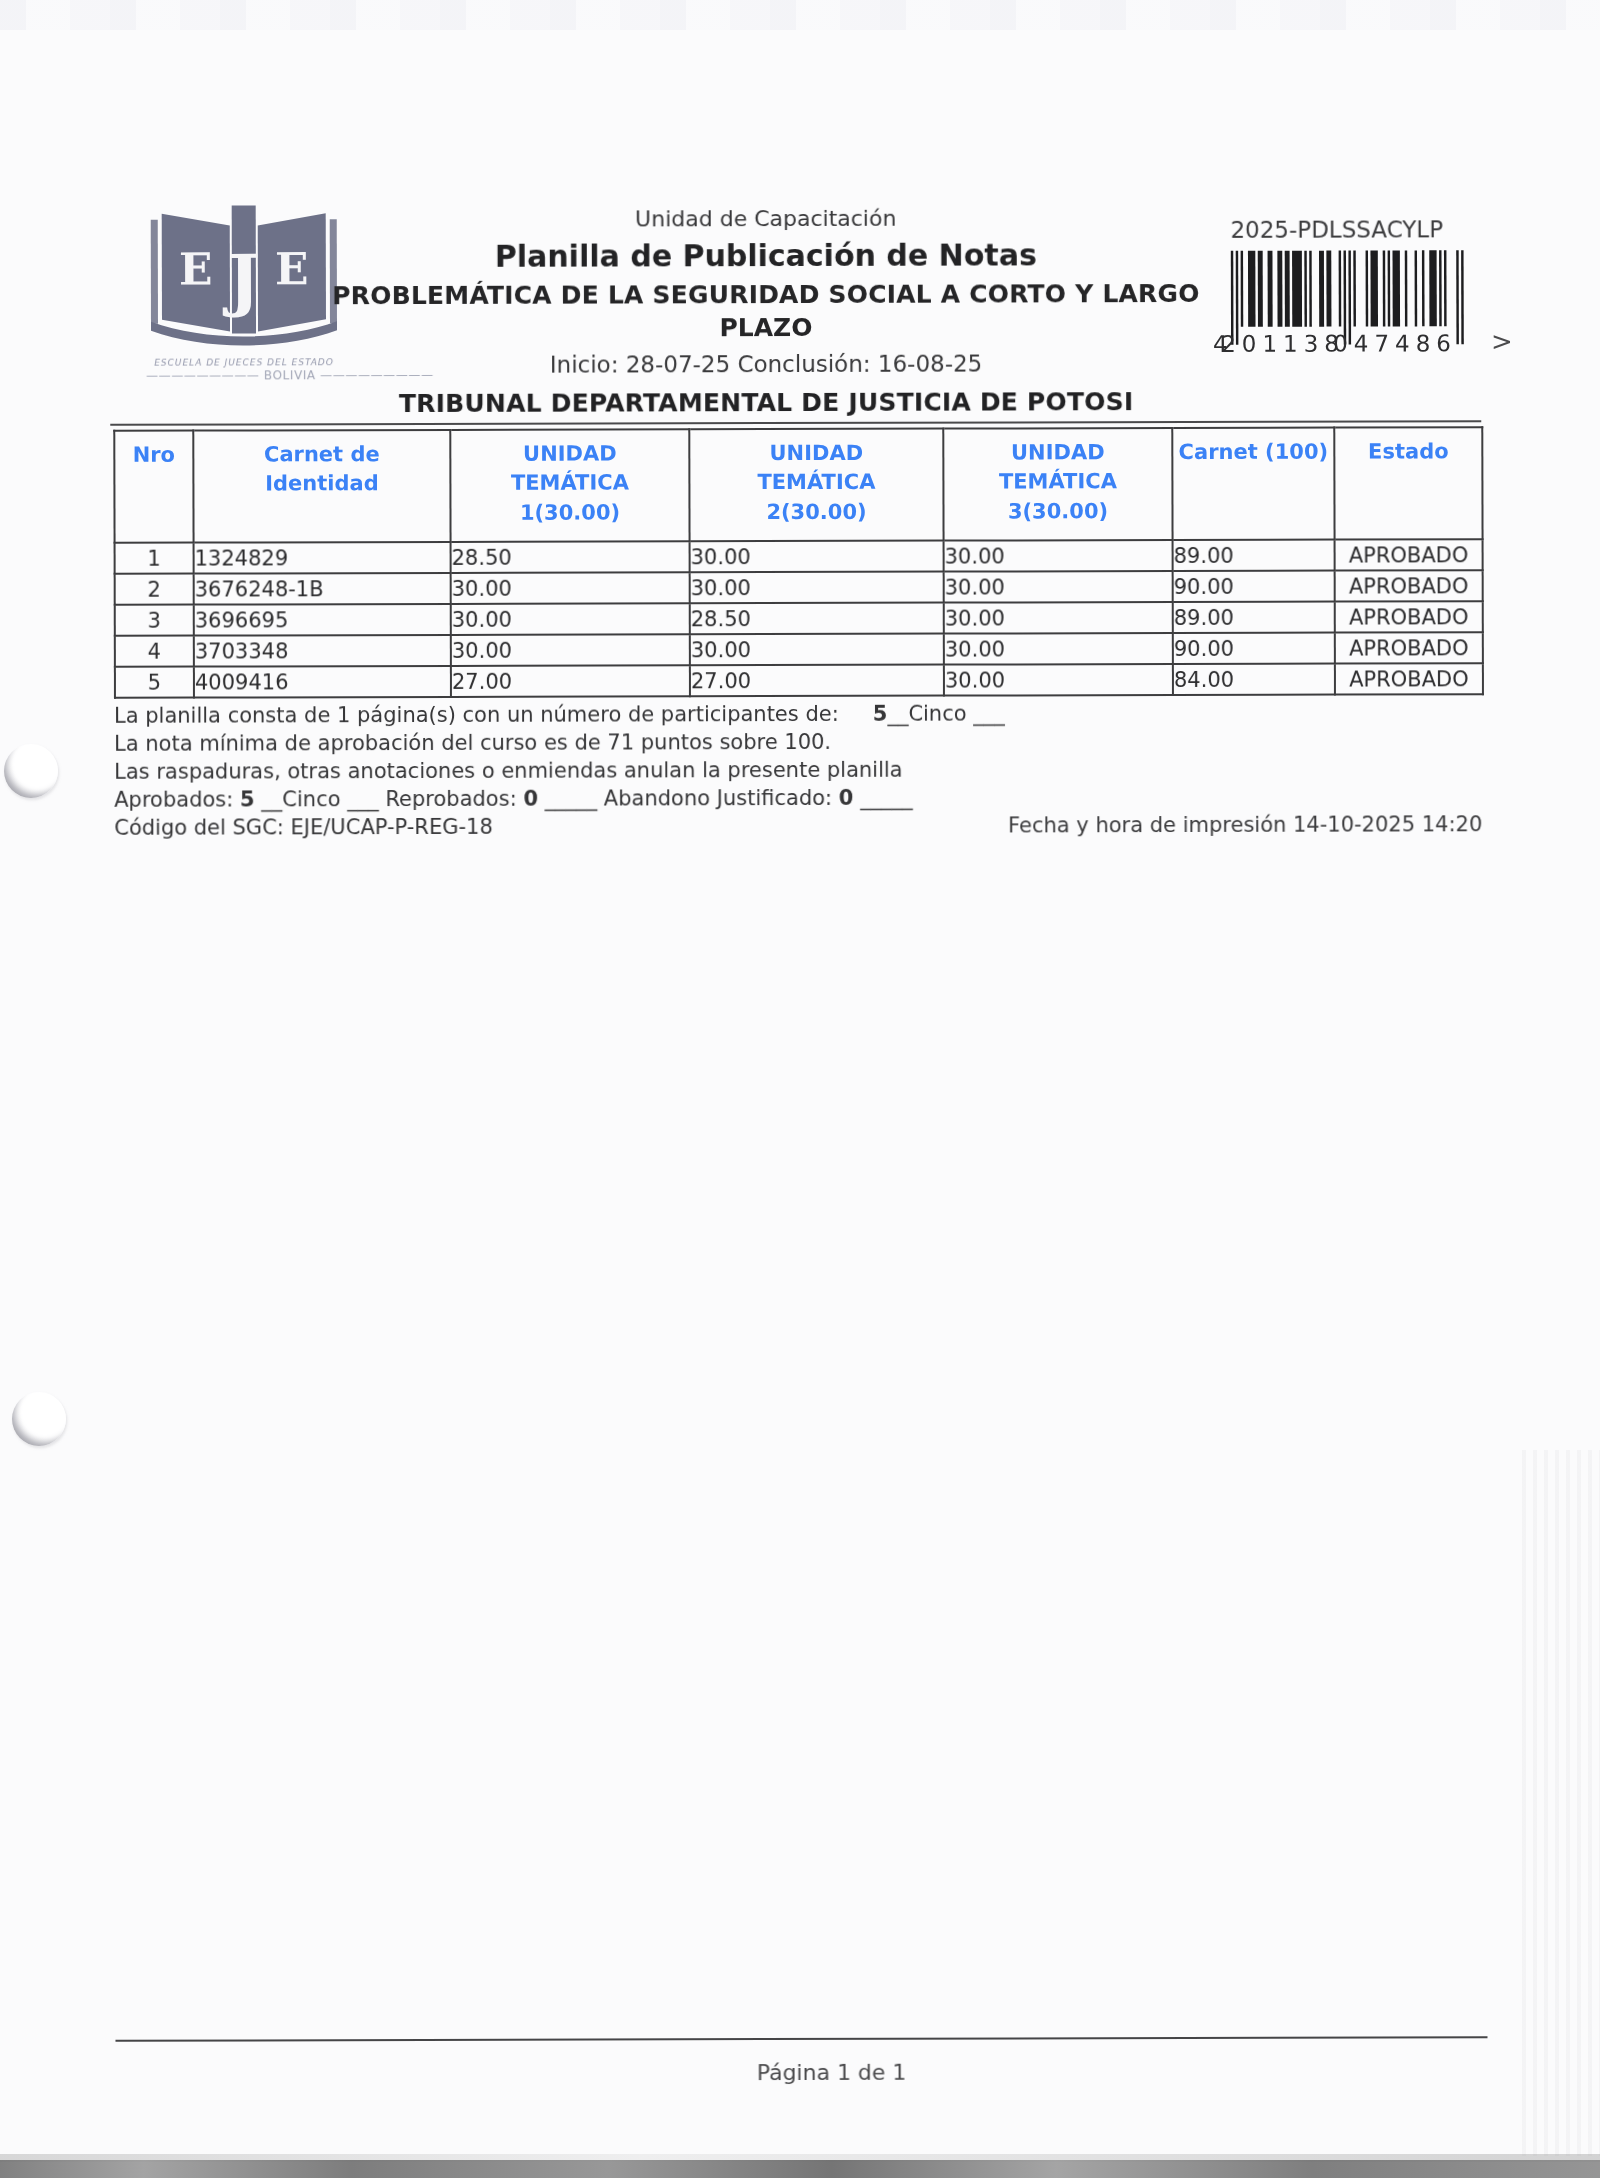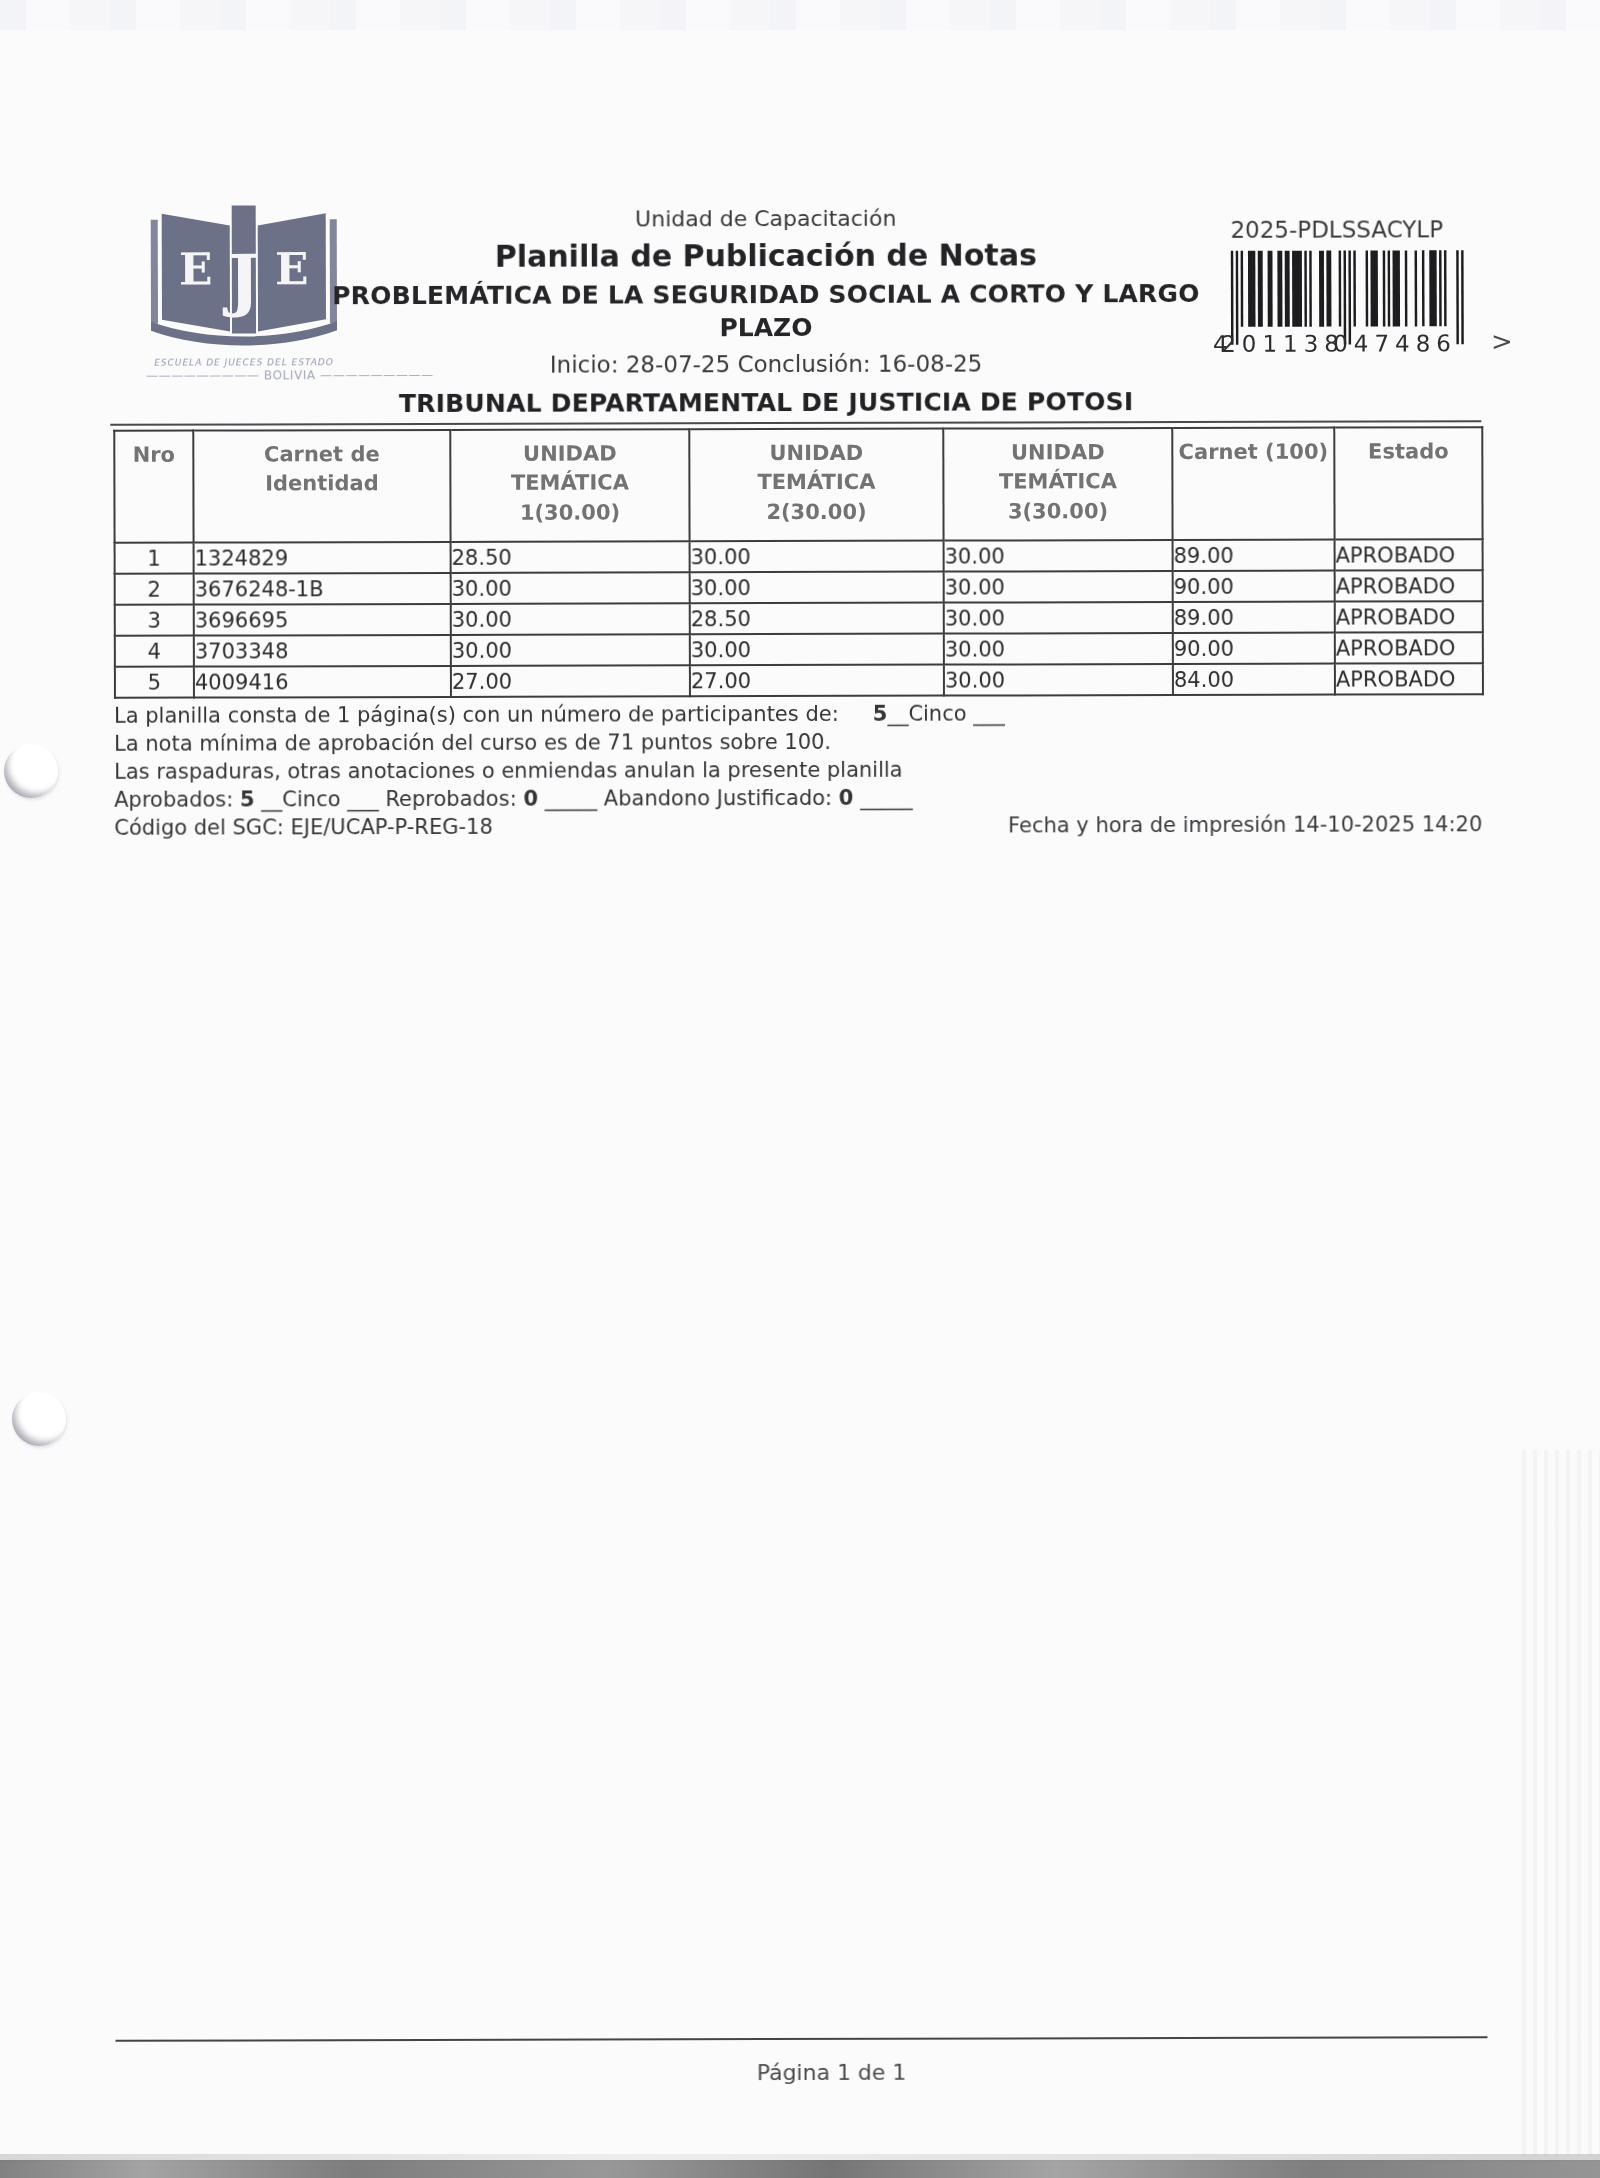--- a/index.html
+++ b/index.html
@@ -43,27 +43,27 @@
   
   .code-block{position:absolute;left:1205px;top:218px;width:300px;}
   .code-text{font-size:23px;color:#3c3c3e;text-align:center;width:268px;}
   .barcode-wrap{position:relative;margin-top:6px;}
   .barcode-gt{position:absolute;left:288px;top:78px;font-size:26px;color:#4a4a4c;}
   
   .tbl-echo{position:absolute;left:112px;top:422px;width:1371px;height:0;border-top:2px solid #4a4a4c;}
   table.grades{position:absolute;left:115px;top:428px;border-collapse:collapse;table-layout:fixed;width:1368px;
     background:transparent;}
   table.grades th,table.grades td{border:2px solid #3d3d3f;}
-  table.grades th{vertical-align:top;padding-top:9px;font-size:21px;line-height:1.4;white-space:pre-line;color:#737373;}
+  table.grades th{vertical-align:top;padding-top:9px;font-size:21px;line-height:1.4;white-space:pre-line;color:#3b82f6;}
   table.grades thead tr{height:112px;}
   table.grades tbody tr{height:31px;}
   table.grades td{font-size:21px;color:#2c2c2e;padding:0;}
   td.c0{text-align:center;}
   td.c1,td.c2,td.c3,td.c4,td.c5{text-align:left;padding-right:17px;}
-  td.c6{text-align:left;}
+  td.c6{text-align:center;}
   
   .notes{position:absolute;left:115px;top:700px;width:1368px;font-size:21px;color:#363638;line-height:28px;}
   .notes .ln{white-space:nowrap;}
   .val-gap{display:inline-block;width:34px;}
   .pnum-b{font-weight:bold;}
   .print-date{position:absolute;right:0;top:112px;font-size:21px;color:#3c3c3e;}
   
   .foot-rule{position:absolute;left:113px;top:2038px;width:1372px;border-top:2px solid #454547;}
   .page-num{position:absolute;left:0;right:0;top:2060px;text-align:center;padding-left:58px;
     font-size:22px;color:#4b4b4d;filter:blur(.2px);}

